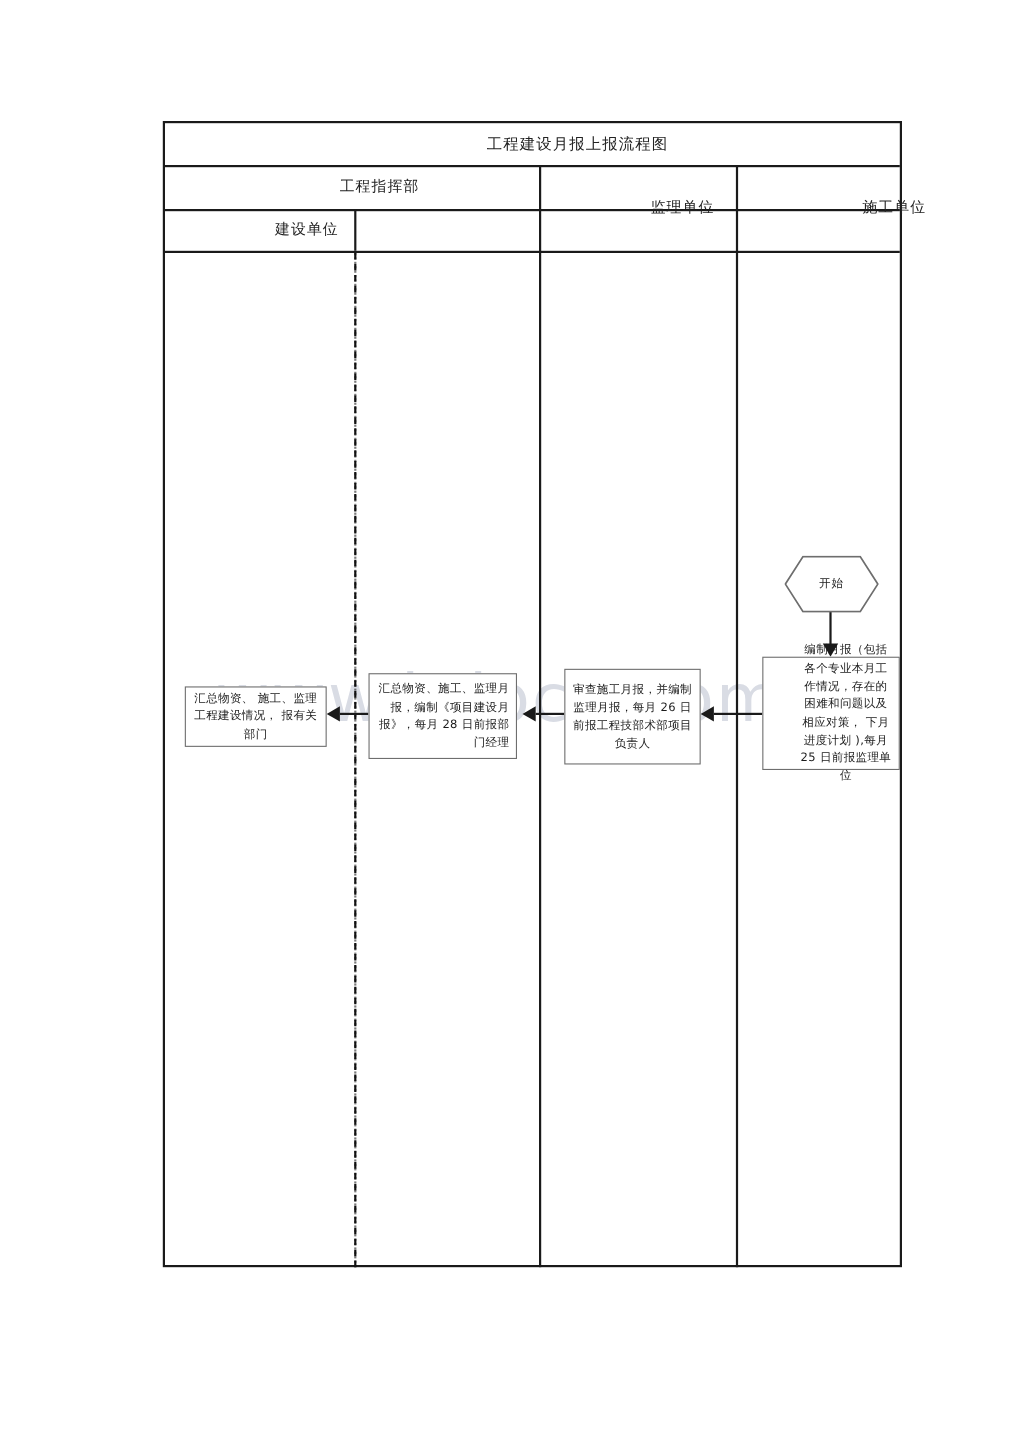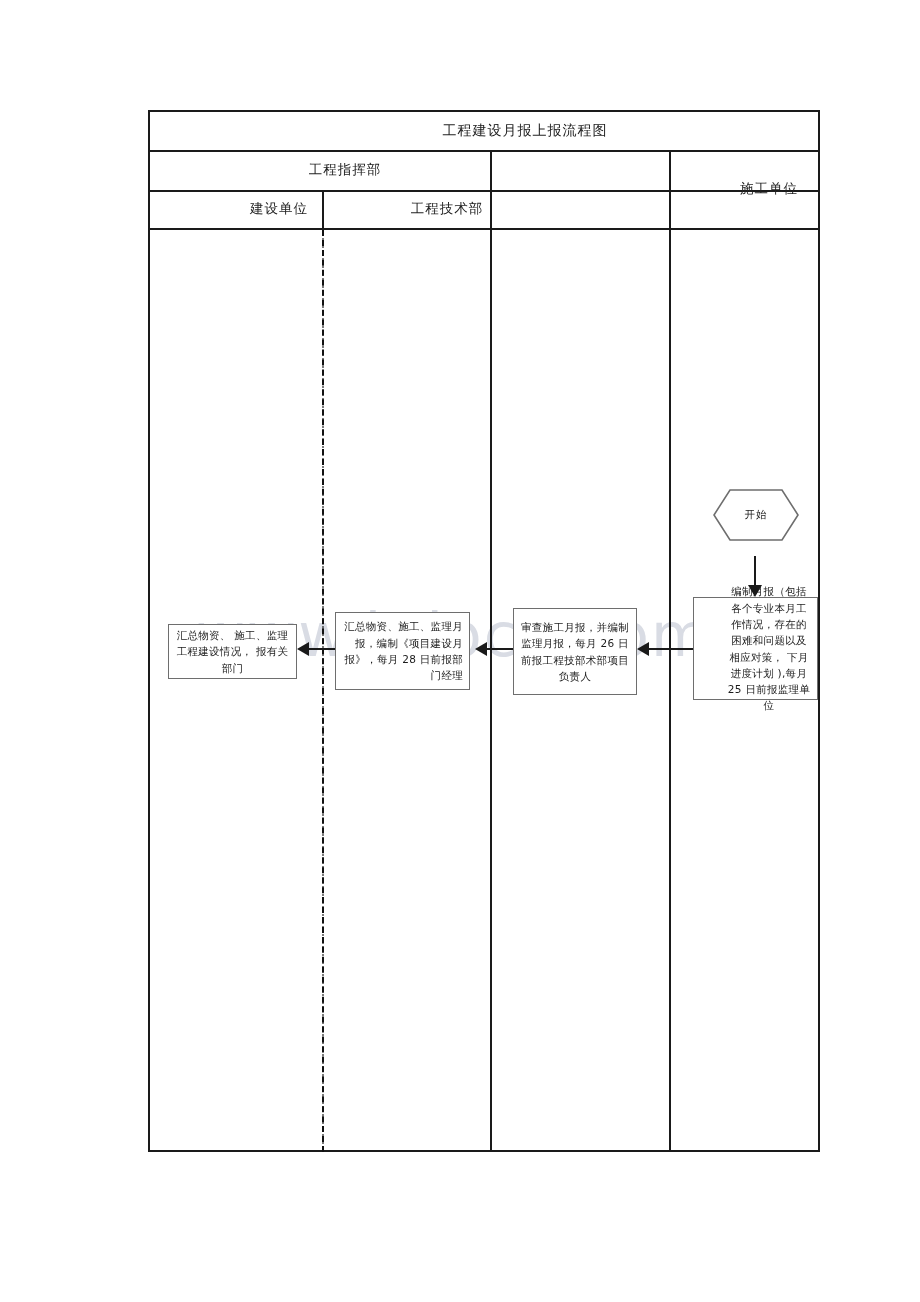--- a/index.html
+++ b/index.html
@@ -111,21 +111,21 @@
     color: #1b1b1b;
     padding: 4px 6px;
     z-index: 6;
   }
   .node span { display: block; width: 100%; }
 
   
   #node-start {
     position: absolute;
     left: 713px;
-    top: 489px;
+    top: 505px;
     width: 86px;
     height: 66px;
     z-index: 6;
   }
   #node-start svg { display: block; }
   #node-start .hex-label {
     position: absolute;
     left: 0; top: 0;
     width: 86px; height: 52px;
     display: flex;
@@ -173,24 +173,24 @@
   <div class="vline" style="left:340px; top:38px;  height:1002px;"></div>
   <div class="vline" style="left:519px; top:38px;  height:1002px;"></div>
   <div class="vline" style="left:172px; top:78px;  height:38px;"></div>
 
   <div class="cell" style="left:0; top:0; width:668px; height:38px; font-size:14px;">工程建设月报上报流程图</div>
 
   <div class="cell" style="left:0; top:38px; width:308px; height:40px;">工程指挥部</div>
 
   <div class="cell" style="left:0; top:78px; width:176px; height:38px;">建设单位</div>
 
-  <div class="cell" style="left:172px; top:78px; width:168px; height:38px;">工程技术部</div>
-
-
-  <div class="cell" style="left:492px; top:38px; width:172px; height:78px;font-family:Liberation Mono, monospace;">施工单位</div>
+
+  <div class="cell" style="left:340px; top:38px; width:179px; height:78px;">监理单位</div>
+
+  <div class="cell" style="left:536px; top:38px; width:172px; height:78px;font-family:Liberation Mono, monospace;">施工单位</div>
 
   <div id="swim-divider"></div>
 </div>
 
 <div id="node-start">
   <svg width="86" height="52" viewBox="0 0 86 52">
     <polygon points="17,1 69,1 85,26 69,51 17,51 1,26" fill="#ffffff" stroke="#6e6e6e" stroke-width="1.6"></polygon>
   </svg>
   <div class="hex-label">开始</div>
 </div>

